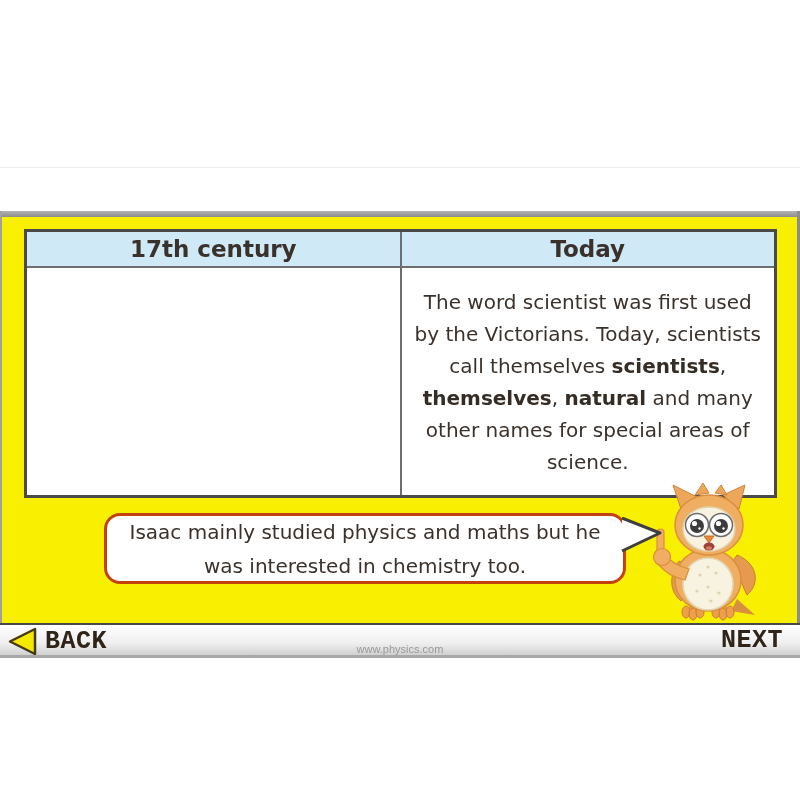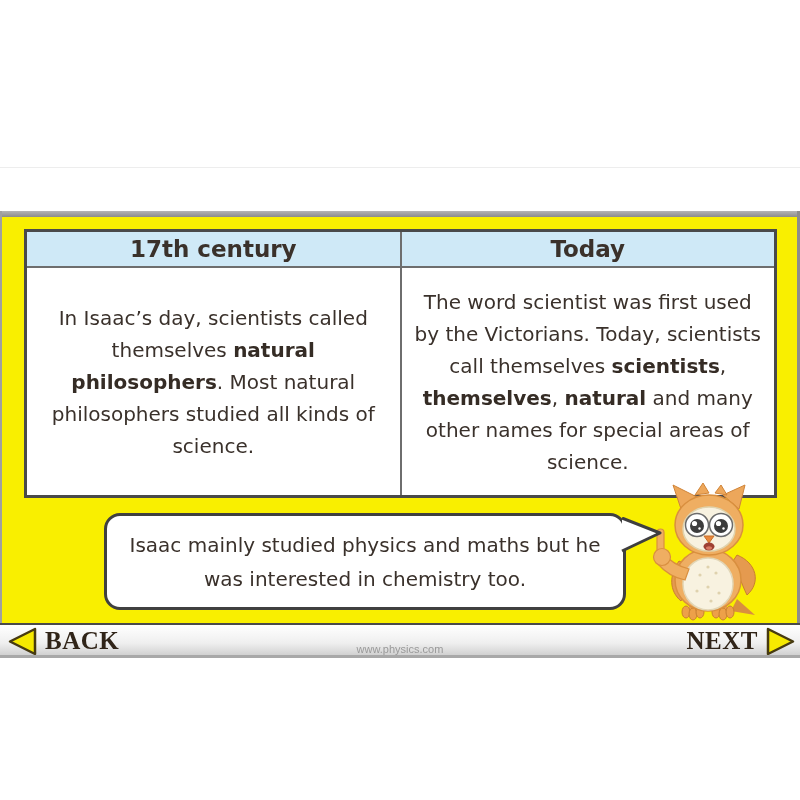--- a/index.html
+++ b/index.html
@@ -56,23 +56,23 @@
   .td {
     flex: 1 1 auto;
     display: flex; flex-direction: column; justify-content: center;
     text-align: center;
     padding: 2px 8px;
     font-size: 20px; line-height: 32px; color: #3A312B;
   }
   .td b { font-weight: bold; color: #352C25; }
   
   .bubble {
-    position: absolute; left: 104px; top: 302px; width: 522px; height: 97px;
+    position: absolute; left: 104px; top: 302px; width: 522px; height: 71px;
     background: #ffffff;
-    border: 3px solid #404040;
+    border: 3px solid #c2410c;
     border-radius: 16px;
     display: flex; align-items: center; justify-content: center;
     z-index: 2;
   }
   .bubble-text {
     text-align: center;
     font-size: 20px; line-height: 34px; color: #3A312B;
     padding: 0 10px;
   }
   .bubble-tail {
@@ -91,26 +91,26 @@
     z-index: 4;
   }
   .footer::after {
     content: ""; position: absolute; left: 0; bottom: 0; width: 100%; height: 3px;
     background: #a8a8a8;
   }
   .nav-btn {
     position: absolute; top: 1px; height: 30px;
     display: flex; align-items: center; gap: 7px;
     cursor: pointer;
-    font-family: Liberation Serif, serif;
+    font-family: Liberation Mono, monospace;
     font-size: 25px; font-weight: bold; color: #302418;
     letter-spacing: 0.5px;
   }
   .nav-btn.back { left: 6px; }
-  .nav-btn.next { right: 3px; }
+  .nav-btn.next { right: 17px; flex-direction: column; }
   .website {
     position: absolute; left: 0; right: 0; bottom: 3px;
     text-align: center;
     font-family: "Liberation Sans", sans-serif;
     font-size: 11px; color: #999999;
     z-index: 5;
   }
 </style>
 </head>
 <body>
@@ -119,23 +119,20 @@
   <div class="top-shadow"></div>
 
   <div class="slide">
     <div class="slide-border-top"></div>
     <div class="slide-border-left"></div>
     <div class="slide-border-right"></div>
 
     <div class="table">
       <div class="col">
         <div class="th">17th century</div>
-        <div class="td">
-            <div><span>In Isaac’s day, scientists called themselves </span><b>natural philosophers</b><span>. Most natural philosophers studied all kinds of science.</span></div>
-          </div>
       </div>
       <div class="col">
         <div class="th">Today</div>
         <div class="td">
             <div><span>The word scientist was first used by the Victorians. Today, scientists call themselves </span><b>scientists</b><span>, </span><b>themselves</b><span>, </span><b>natural</b><span> and many other names for special areas of science.</span></div>
           </div>
       </div>
     </div>
 
     <div class="bubble">

